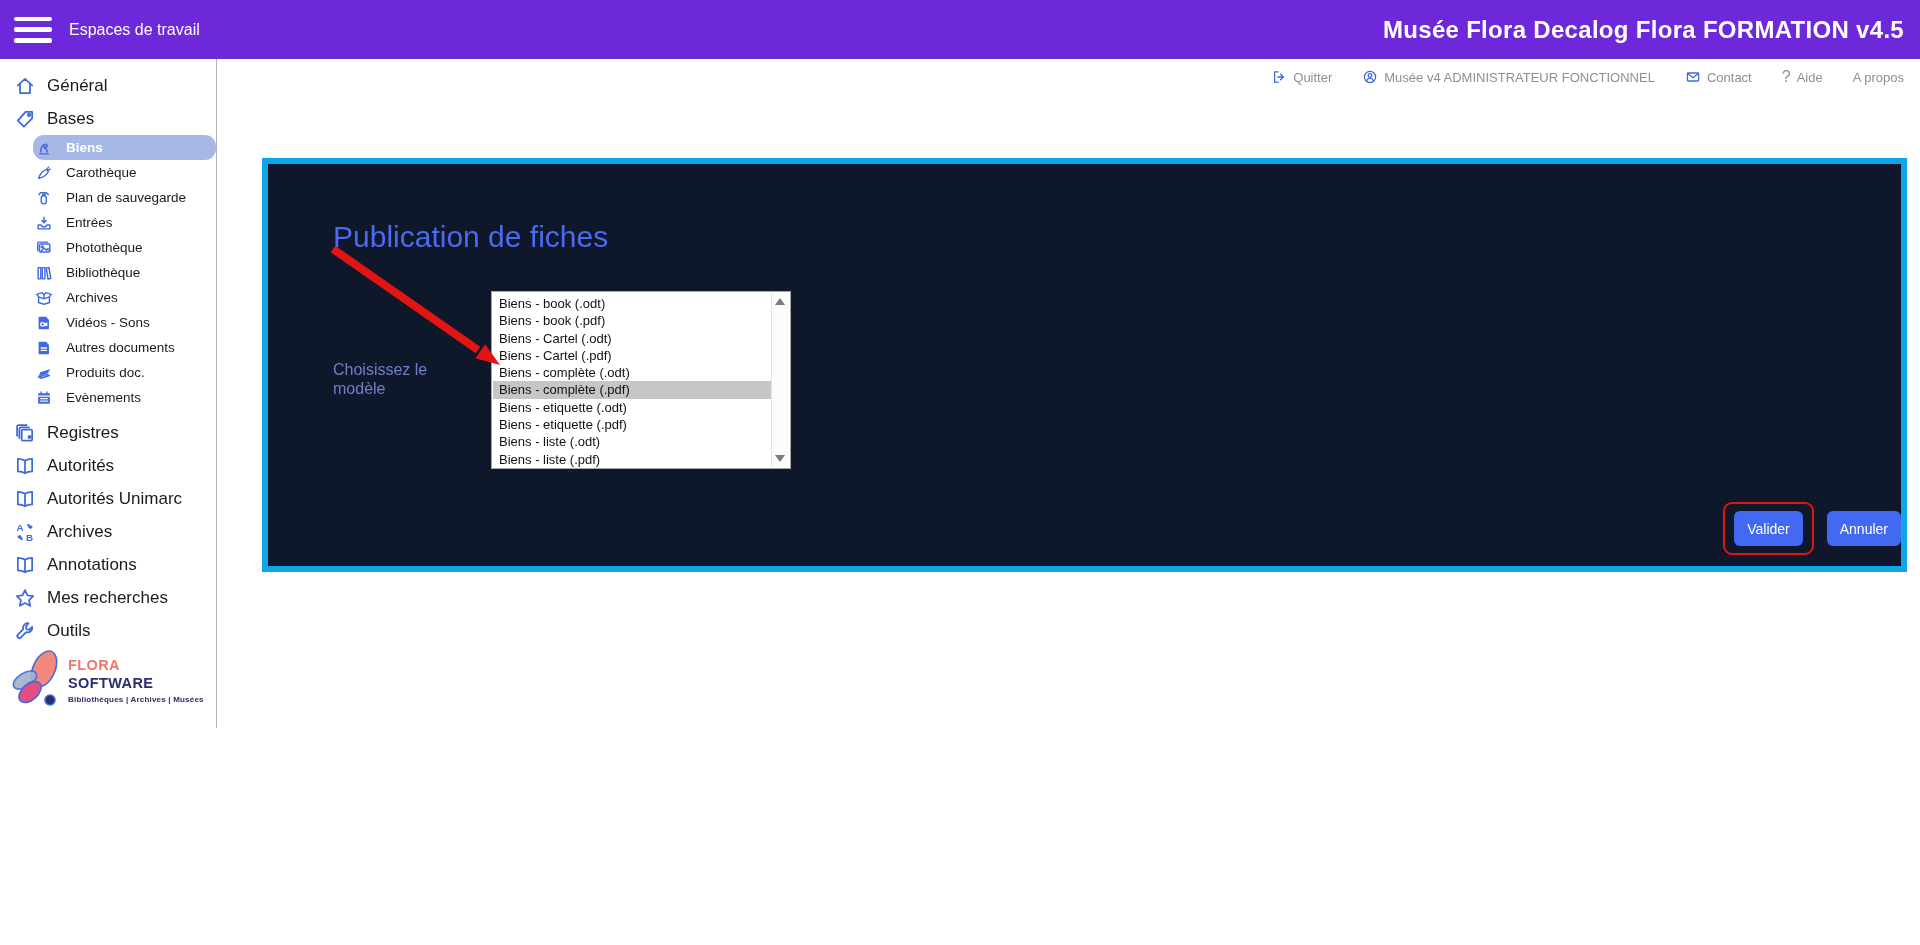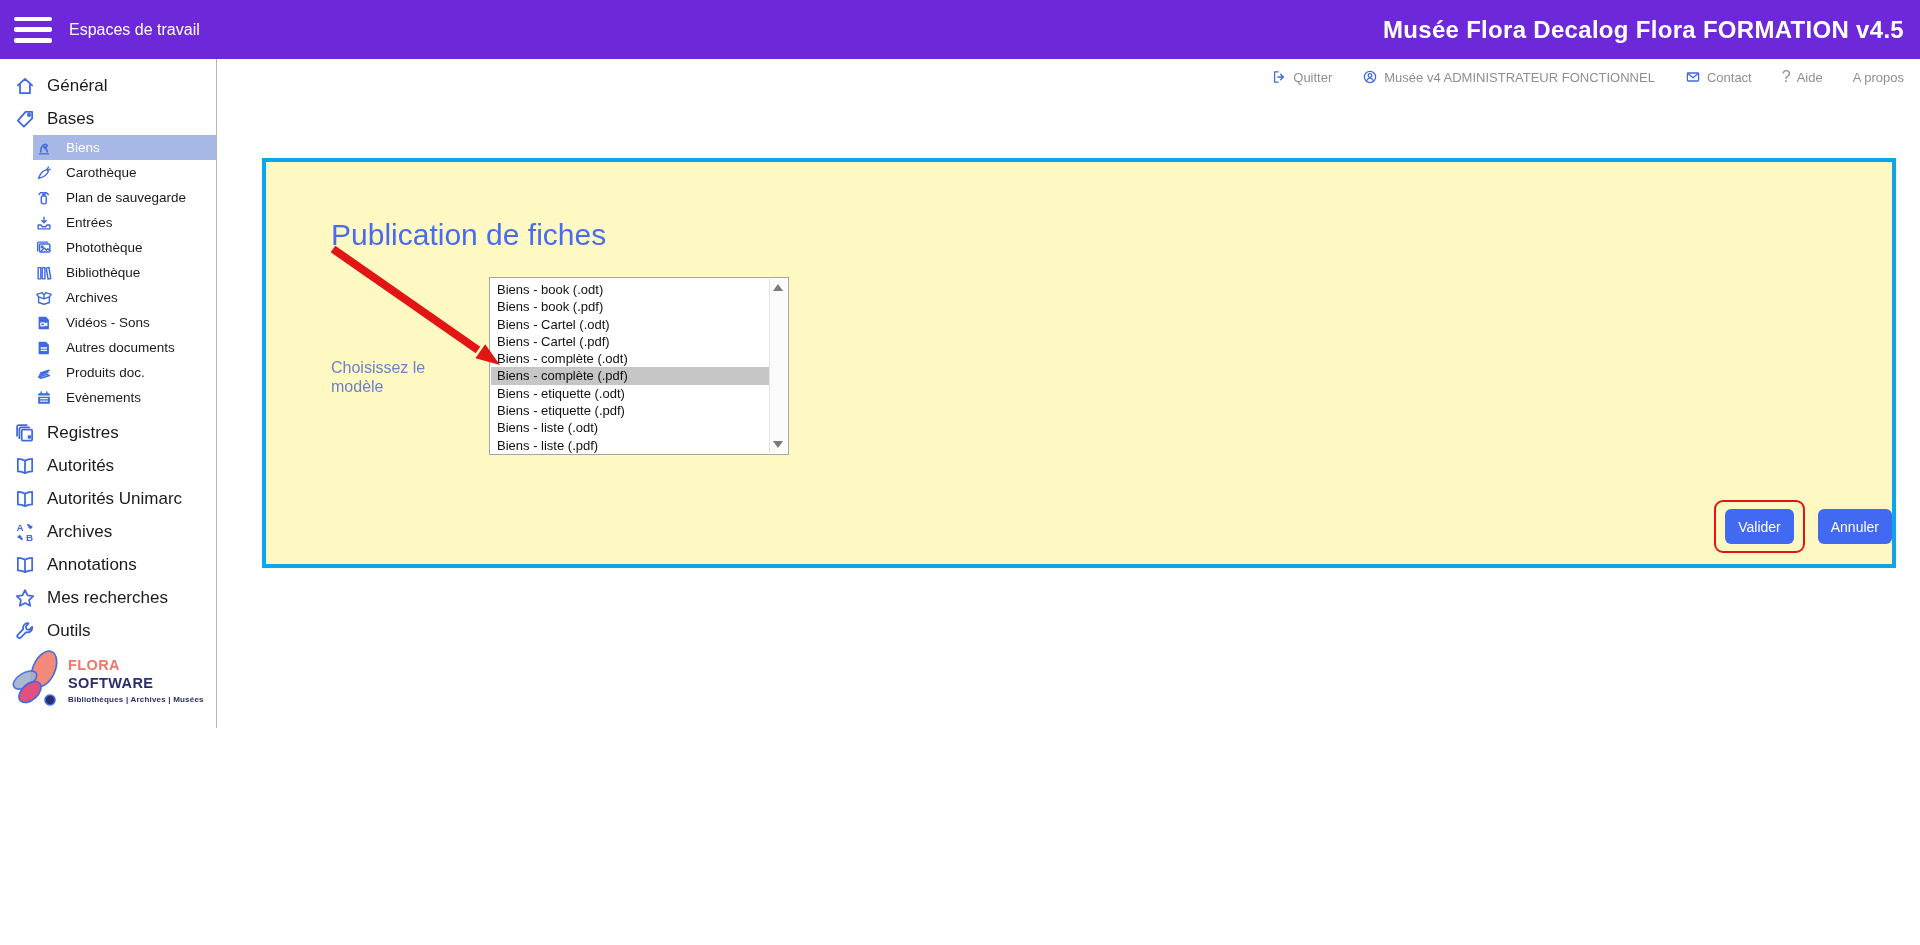--- a/index.html
+++ b/index.html
@@ -21,43 +21,43 @@
   .sublink svg{stroke:#8f8f8f;fill:none;stroke-width:1.4;stroke-linecap:round;stroke-linejoin:round;}
   .qmark{font-size:16px;}
   
   .sidebar{position:absolute;left:0;top:59px;width:216px;height:669px;background:#fff;
     border-right:1px solid #b5b5b5;}
   .nav{padding-top:10px;}
   .nav1{height:33px;display:flex;align-items:center;gap:10px;padding-left:12px;font-size:17px;
     color:#1a1a1a;cursor:pointer;}
   .nav2{height:25px;display:flex;align-items:center;gap:12px;margin-left:33px;font-size:13.5px;
     color:#1a1a1a;cursor:pointer;}
-  .nav2.selected{background:#a8b8e6;color:#fff;font-weight:normal;}
+  .nav2.selected{background:#a8b8e6;color:#fff;font-weight:bold;border-radius:11px;}
   .gap-top{margin-top:6px;}
   .icon{display:flex;align-items:center;justify-content:center;}
   .nav1 .icon{width:25px;height:25px;}
   .nav2 .icon{width:21px;height:21px;}
   .icon svg{stroke:#3f69e0;fill:none;stroke-width:1.6;stroke-linecap:round;stroke-linejoin:round;}
   .icon svg .fil{fill:#3f69e0;stroke:none;}
   .icon svg .wht{stroke:#fff;stroke-width:1.4;fill:none;}
   .icon svg text{stroke:none;fill:#3f69e0;font-weight:bold;font-size:9px;
     font-family:"Liberation Sans",sans-serif;}
   
   .logo{position:absolute;left:6px;top:588px;display:flex;align-items:center;width:200px;}
   .logo-text .line1{font-size:14.5px;font-weight:bold;letter-spacing:.4px;}
   .brand1{color:#f0776b;}
   .brand2{color:#2b2d6e;}
   .tagline{font-size:8px;font-weight:bold;color:#2b2d6e;margin-top:3px;letter-spacing:.2px;}
   
-  .panel{position:absolute;left:262px;top:158px;width:1626px;height:402px;background:#fef9c3;
-    border:4px solid #0ea5e9;}
+  .panel{position:absolute;left:262px;top:158px;width:1626px;height:402px;background:#0f172a;
+    border:6px solid #0ea5e9;padding-left:7px;}
   .page-title{position:absolute;left:65px;top:56px;font-size:30px;color:#4a6af0;}
   .field-label{position:absolute;left:65px;top:196px;width:96px;font-size:16px;line-height:19px;
     color:#6e81c8;}
-  .listbox{position:absolute;left:223px;top:115px;width:300px;height:178px;background:#fff;
+  .listbox{position:absolute;left:223px;top:127px;width:300px;height:178px;background:#fff;
     border:1px solid #a6a6a6;box-sizing:border-box;}
   .options{position:absolute;left:1px;top:1px;bottom:1px;right:18px;padding-top:2px;overflow:hidden;}
   .opt{height:17.3px;line-height:17.3px;font-size:13px;color:#111;padding-left:6px;
     white-space:nowrap;cursor:default;}
   .opt.selected{background:#c6c6c6;}
   .scrollbar{position:absolute;top:1px;bottom:1px;right:1px;width:17px;background:#fbfbfb;
     border-left:1px solid #e3e3e3;}
   .sb-up{position:absolute;top:5px;left:3px;width:0;height:0;border-left:5px solid transparent;
     border-right:5px solid transparent;border-bottom:7px solid #7a7a7a;cursor:pointer;}
   .sb-down{position:absolute;bottom:5px;left:3px;width:0;height:0;border-left:5px solid transparent;

